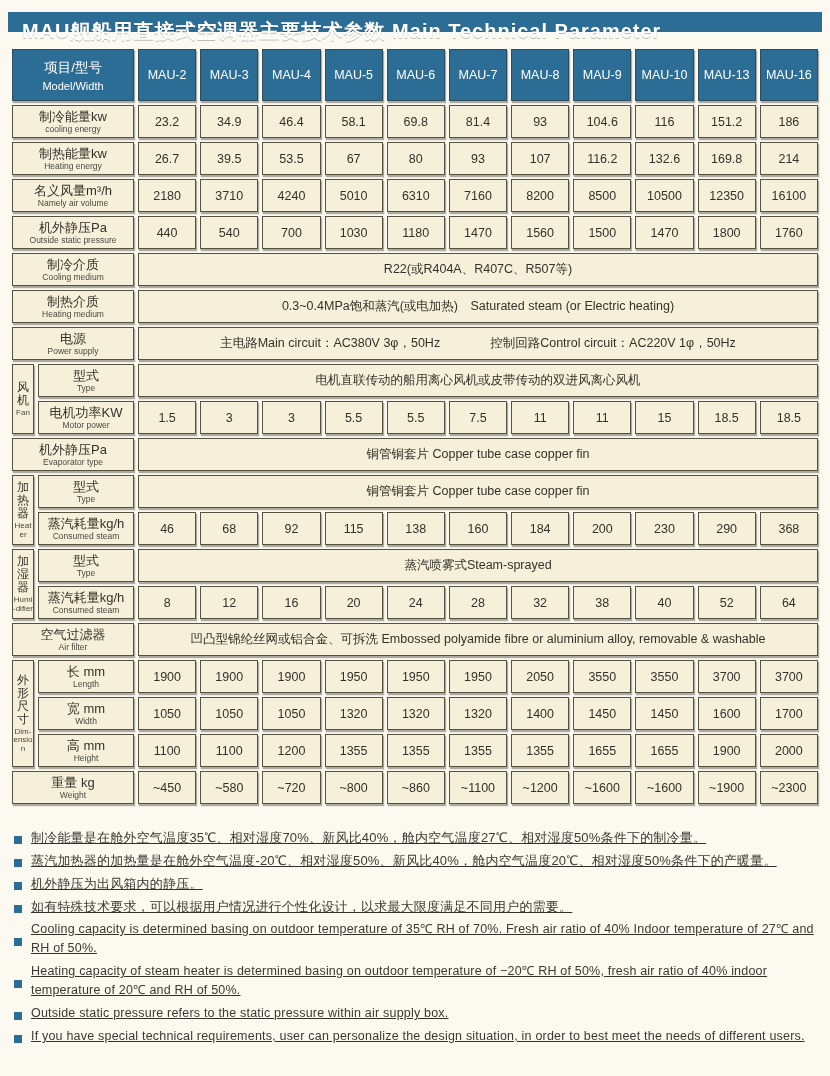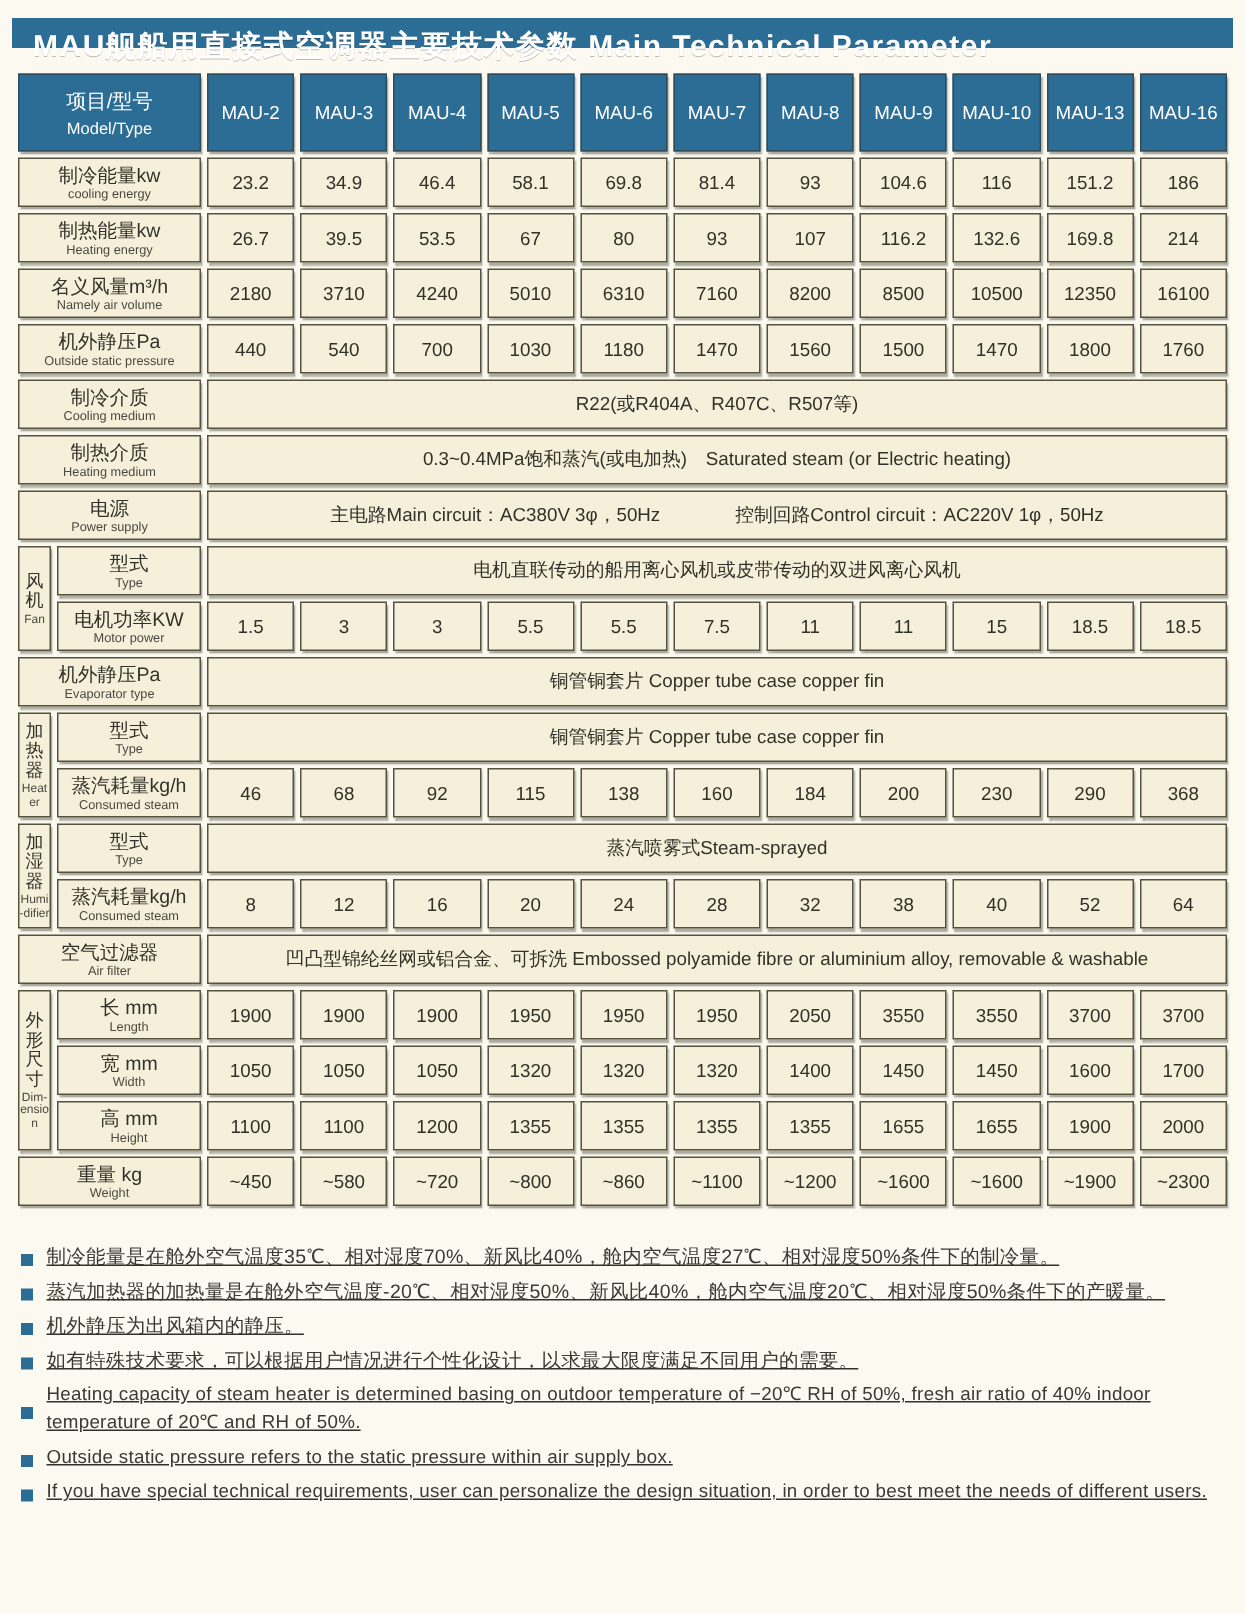--- a/index.html
+++ b/index.html
@@ -62,21 +62,21 @@
       <col>
       <col>
       <col>
       <col>
       <col>
   </colgroup>
   <tbody id="spec-body">
       <tr class="head-row">
         <th class="corner-head" colspan="2">
           <div class="cn">项目/型号</div>
-          <div class="en">Model/Type</div>
+          <div class="en">Model/Width</div>
         </th>
         <th class="model-head">MAU-2</th>
         <th class="model-head">MAU-3</th>
         <th class="model-head">MAU-4</th>
         <th class="model-head">MAU-5</th>
         <th class="model-head">MAU-6</th>
         <th class="model-head">MAU-7</th>
         <th class="model-head">MAU-8</th>
         <th class="model-head">MAU-9</th>
         <th class="model-head">MAU-10</th>
@@ -373,20 +373,24 @@
     <div class="note-item cn">
       <span class="note-bullet"></span>
       <span class="note-text">机外静压为出风箱内的静压。</span>
     </div>
     <div class="note-item cn">
       <span class="note-bullet"></span>
       <span class="note-text">如有特殊技术要求，可以根据用户情况进行个性化设计，以求最大限度满足不同用户的需要。</span>
     </div>
     <div class="note-item en">
       <span class="note-bullet"></span>
+      <span class="note-text">Cooling capacity is determined basing on outdoor temperature of 35℃ RH of 70%. Fresh air ratio of 40% Indoor temperature of 27℃ and RH of 50%.</span>
+    </div>
+    <div class="note-item en">
+      <span class="note-bullet"></span>
       <span class="note-text">Heating capacity of steam heater is determined basing on outdoor temperature of −20℃ RH of 50%, fresh air ratio of 40% indoor temperature of 20℃ and RH of 50%.</span>
     </div>
     <div class="note-item en">
       <span class="note-bullet"></span>
       <span class="note-text">Outside static pressure refers to the static pressure within air supply box.</span>
     </div>
     <div class="note-item en">
       <span class="note-bullet"></span>
       <span class="note-text">If you have special technical requirements, user can personalize the design situation, in order to best meet the needs of different users.</span>
     </div>

